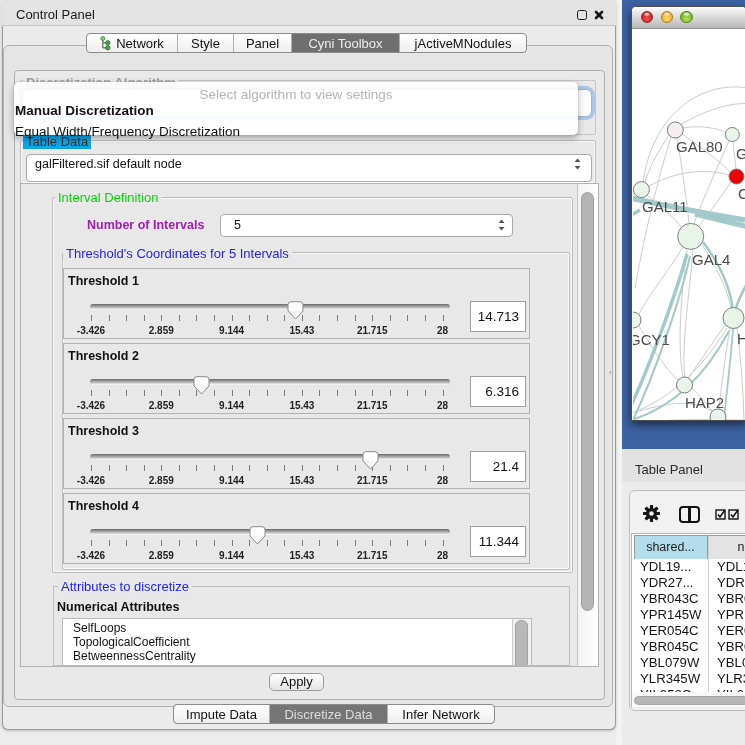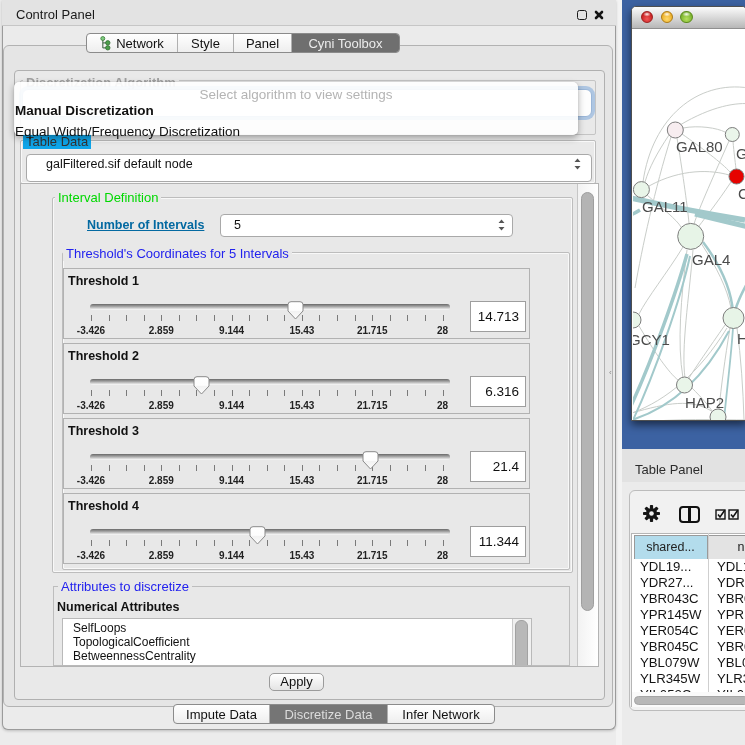--- a/index.html
+++ b/index.html
@@ -141,42 +141,43 @@
           <line x1="2.8" y1="6.8" x2="7.3" y2="6.8"></line>
           <line x1="2.8" y1="11.8" x2="7.3" y2="11.8"></line>
         </g>
         <circle cx="2.8" cy="2.5" r="2" fill="#7fcb7f" stroke="#3a7d3a" stroke-width="0.8"></circle>
         <circle cx="7.8" cy="6.8" r="2.2" fill="#4ba04b" stroke="#336f33" stroke-width="0.8"></circle>
         <circle cx="7.8" cy="11.8" r="2.2" fill="#4ba04b" stroke="#336f33" stroke-width="0.8"></circle>
       </svg>Network</div>
 <div class="seg" style="width:56px;border-left:1px solid #b0b0b0;">Style</div>
 <div class="seg" style="width:58px;border-left:1px solid #b0b0b0;">Panel</div>
 <div class="seg" style="width:108px;border-left:1px solid #b0b0b0;background:#6f6f6f;color:#ececec;">Cyni Toolbox</div>
+<div class="seg" style="width:127px;border-left:1px solid #b0b0b0;">jActiveMNodules</div>
 </div>
 <div class="abs" style="left:14px;top:70px;width:591px;height:630px;border:1px solid #b0b0b0;border-radius:4px;background:#e9e9e9;"></div>
 <div class="abs" style="left:20px;top:80px;width:576px;height:55px;border:1px solid #c4c4c4;border-radius:2px;"></div>
 <div class="abs" style="left:23px;top:75px;font-size:13px;font-weight:bold;color:#a0a0a0;background:#e9e9e9;padding:0 3px;">Discretization Algorithm</div>
 <div class="abs" style="left:22px;top:89px;width:570px;height:28px;border-radius:6px;background:#fdfdfd;border:1px solid #9ab6d8;box-shadow:0 0 0 3px rgba(125,170,220,0.55);"></div>
 <div class="abs" style="left:20px;top:140px;width:576px;height:44px;border:1px solid #bdbdbd;border-radius:2px;box-shadow:inset 0 0 0 1px rgba(255,255,255,0.7);"></div>
 <div class="abs" style="left:23px;top:134px;font-size:13px;color:#333;background:#0ea5e9;padding:0 3px;">Table Data</div>
-<div class="abs" style="left:26px;top:154px;width:566px;height:28px;background:#fff;border:1px solid #a9a9a9;border-radius:4px;font-size:12.5px;color:#111;line-height:18px;padding-left:19px;">galFiltered.sif default node</div>
+<div class="abs" style="left:26px;top:154px;width:566px;height:28px;background:#fff;border:1px solid #a9a9a9;border-radius:4px;font-size:12.5px;color:#111;line-height:18px;padding-left:8px;">galFiltered.sif default node</div>
 <svg class="abs" style="left:573px;top:157px;" width="9" height="14" viewBox="0 0 9 14">
     <path d="M1.5 5 L4.5 1.5 L7.5 5 Z M1.5 9 L4.5 12.5 L7.5 9 Z" fill="#555"></path>
   </svg>
 <div class="abs" style="left:14px;top:82px;width:564px;height:53px;background:rgba(255,255,255,0.9);border-radius:5px;box-shadow:0 3px 7px rgba(0,0,0,0.32),0 0 1px rgba(0,0,0,0.25);"></div>
 <div class="abs" style="left:14px;top:87px;width:564px;text-align:center;font-size:13.5px;color:#b4b4b4;">Select algorithm to view settings</div>
 <div class="abs" style="left:15px;top:103px;font-size:13.5px;font-weight:bold;color:#111;">Manual Discretization</div>
 <div class="abs" style="left:15px;top:124px;font-size:13.5px;color:#111;">Equal Width/Frequency Discretization</div>
 <div class="abs" style="left:20px;top:183px;width:579px;height:484px;border:1px solid #b3b3b3;background:#e8e8e8;"></div>
 <div class="abs" style="left:577px;top:184px;width:21px;height:482px;background:linear-gradient(to right,#f2f2f2,#ffffff);border-left:1px solid #c6c6c6;"></div>
 <div class="abs" style="left:580.5px;top:192px;width:13px;height:419px;border-radius:7px;background:#b4b4b4;border:1px solid #9e9e9e;"></div>
 <div class="abs" style="left:609px;top:369px;width:5px;height:7px;color:#8a8a8a;font-size:8px;line-height:7px;">‹</div>
 <div class="abs" style="left:52px;top:197px;width:521px;height:376px;border:1px solid #bdbdbd;border-radius:2px;box-shadow:inset 0 0 0 1px rgba(255,255,255,0.7);"></div>
 <div class="abs" style="left:55px;top:190px;font-size:13px;color:#00d800;background:#e8e8e8;padding:0 3px;">Interval Definition</div>
-<div class="abs" style="left:87px;top:218px;font-size:12.5px;font-weight:bold;color:#0369a1;text-decoration:underline;">Number of Intervals</div>
+<div class="abs" style="left:87px;top:218px;font-size:12.5px;font-weight:bold;color:#a21caf;">Number of Intervals</div>
 <div class="abs" style="left:220px;top:214px;width:293px;height:23px;background:#fff;border:1px solid #a9a9a9;border-radius:4px;font-size:12.5px;color:#111;line-height:21px;padding-left:13px;">5</div>
 <svg class="abs" style="left:497px;top:218px;" width="9" height="14" viewBox="0 0 9 14">
     <path d="M1.5 5 L4.5 1.5 L7.5 5 Z M1.5 9 L4.5 12.5 L7.5 9 Z" fill="#555"></path>
   </svg>
 <div class="abs" style="left:62px;top:252px;width:508px;height:318px;border:1px solid #bdbdbd;border-radius:2px;box-shadow:inset 0 0 0 1px rgba(255,255,255,0.7);"></div>
 <div class="abs" style="left:63px;top:246px;font-size:13px;color:#2222ee;background:#e8e8e8;padding:0 3px;">Threshold's Coordinates for 5 Intervals</div>
 <div class="abs" style="left:63px;top:268px;width:467px;height:71px;border:1px solid #b2b2b2;"></div>
 <div class="abs" style="left:68px;top:274px;font-size:12.5px;font-weight:bold;color:#111;">Threshold 1</div>
 <div class="abs" style="left:90px;top:304px;width:360px;height:6px;border-radius:3px;background:linear-gradient(#686868,#a9a9a9 45%,#e9e9e9 85%,#fbfbfb);"></div>
 <div class="abs" style="left:91px;top:315px;width:353px;height:6px;background:repeating-linear-gradient(to right,#7a7a7a 0 1px,transparent 1px 17.575px);"></div>

